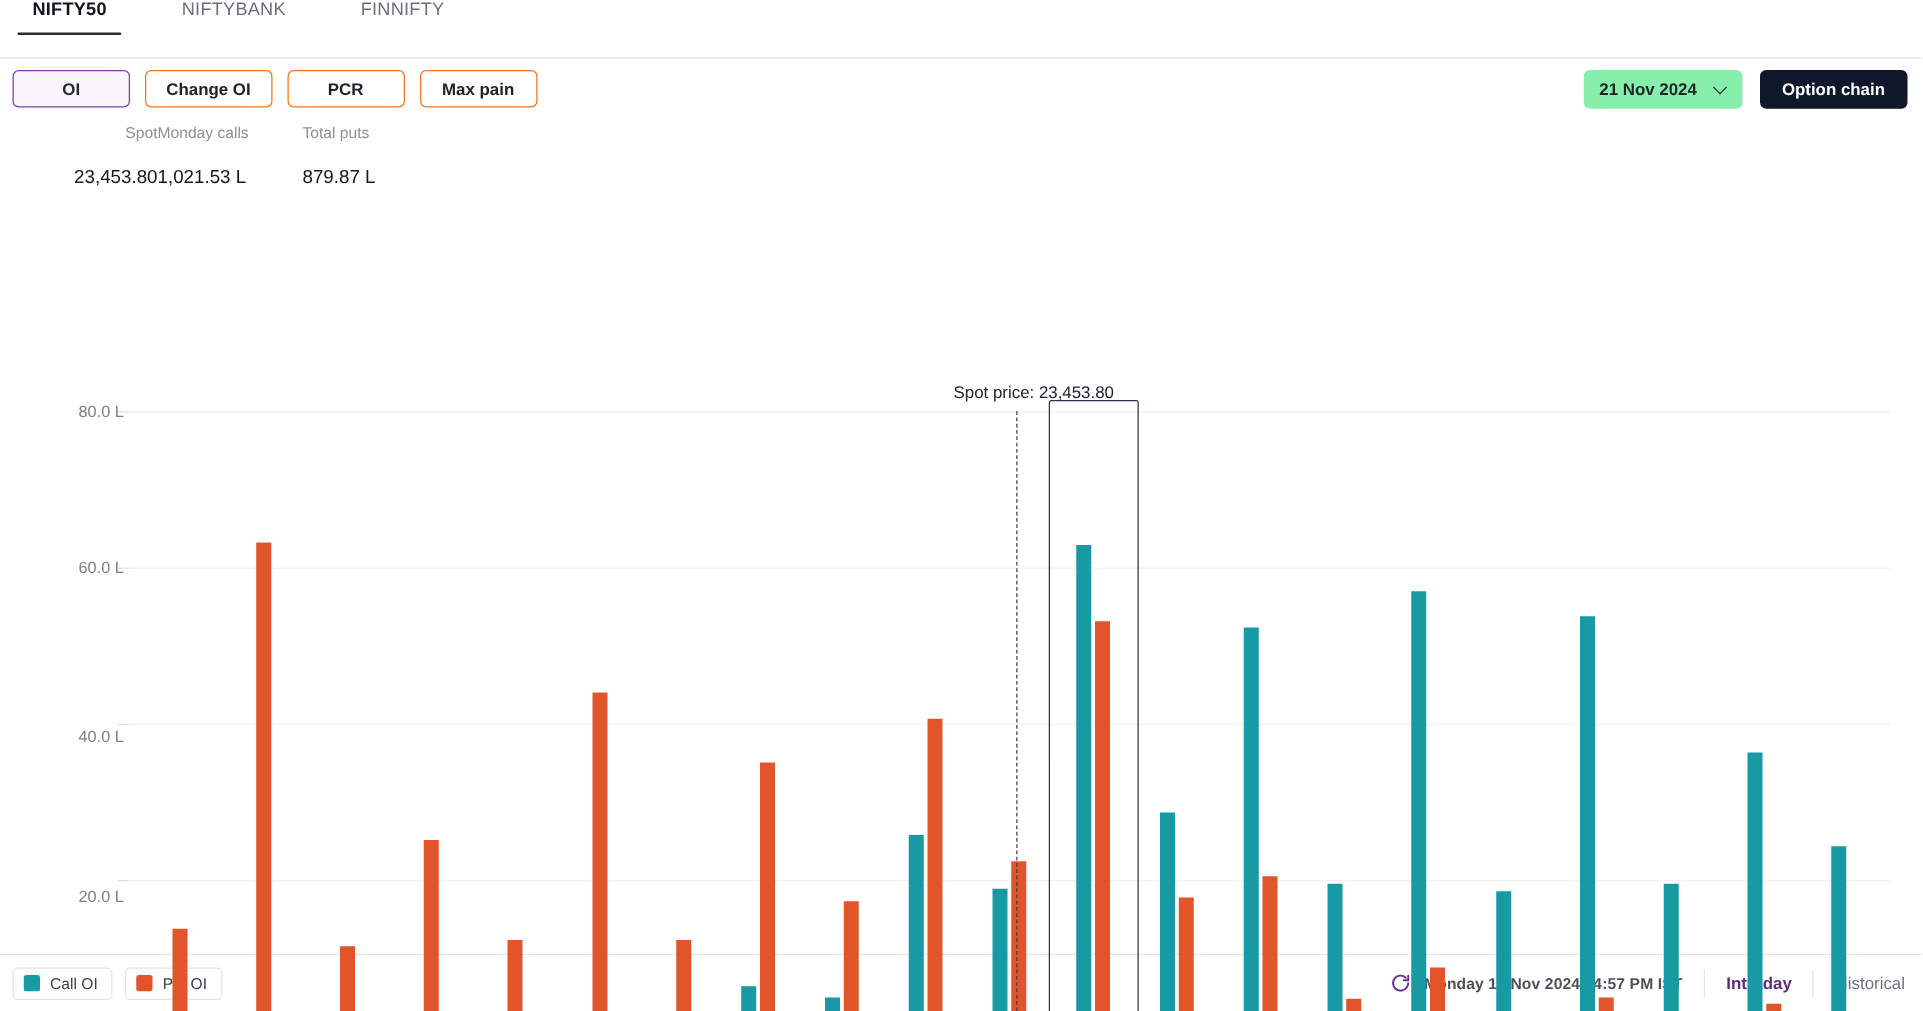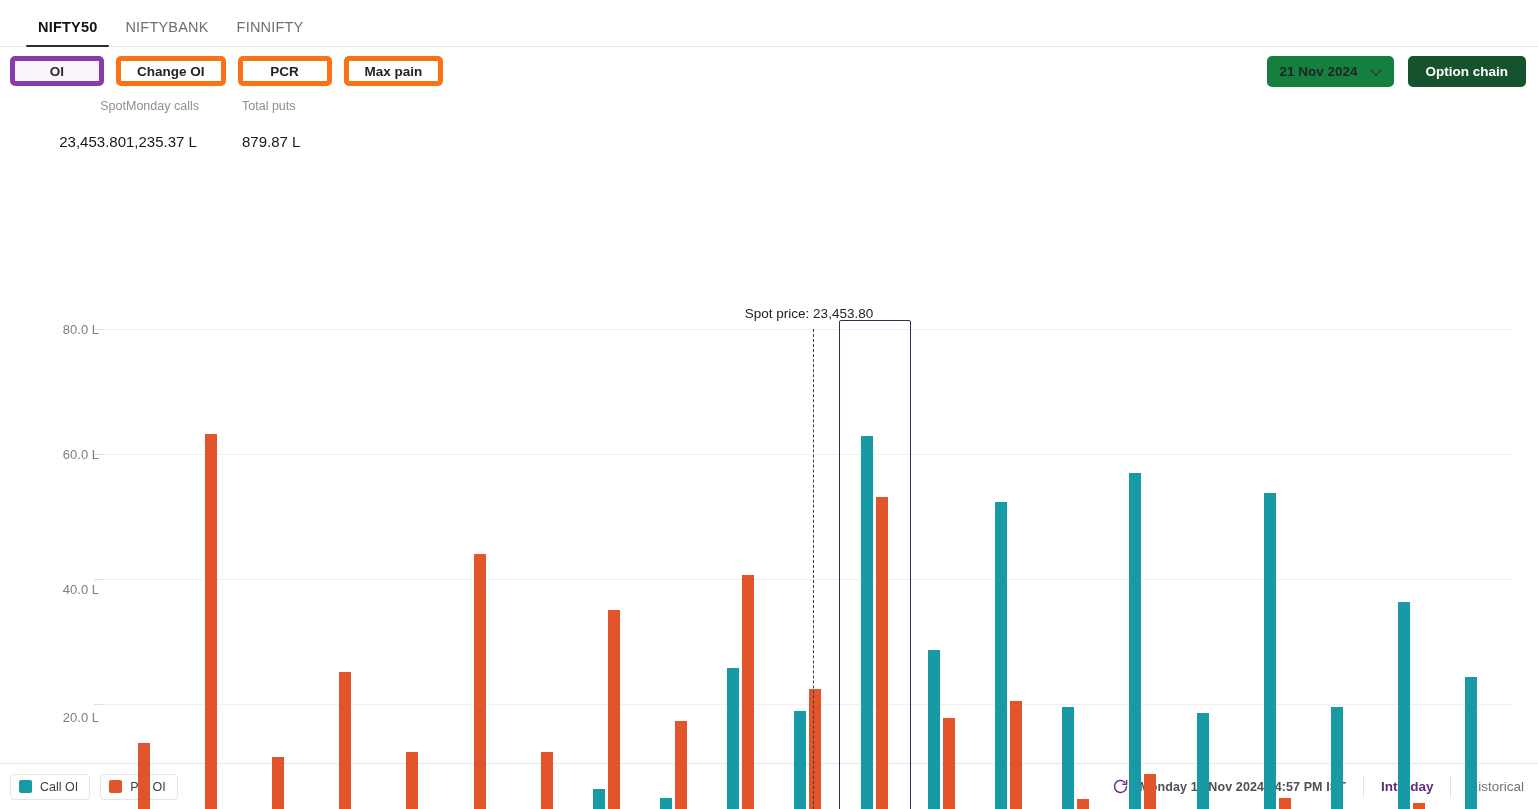--- a/index.html
+++ b/index.html
@@ -10,24 +10,25 @@
     font-family: "Liberation Sans", sans-serif;
     color: #24292e;
     overflow: hidden;
   }
   .app { position: relative; width: 1538px; height: 809px; display: flex; flex-direction: column; }
 
   
   .tabbar {
     height: 47px;
     display: flex;
-    align-items: flex-end;
-    padding-left: 24px;
+    align-items: flex-start;
+    padding-left: 12px;
     border-bottom: 1px solid #e6e6ea;
     flex: 0 0 auto;
+    gap: 32px;
   }
   .tab {
     font-size: 14.5px;
     letter-spacing: .2px;
     color: #6b7077;
     padding: 0 14px 11px 14px;
     cursor: pointer;
     position: relative;
     background: none; border: none;
     font-family: "Liberation Sans", sans-serif;
@@ -45,55 +46,55 @@
     padding: 0 12px 0 10px;
     flex: 0 0 auto;
     position: relative;
   }
   .segbtn {
     height: 30px;
     min-width: 94px;
     padding: 0 16px;
     margin-right: 12px;
     border-radius: 5px;
-    border: 5px solid #f97316;
+    border: 1px solid #f97316;
     background: #ffffff;
     font-size: 13.5px;
     font-weight: bold;
     color: #20242a;
     cursor: pointer;
     font-family: "Liberation Sans", sans-serif;
     display: flex; align-items: center; justify-content: center; text-align: center;
   }
   .segbtn.active {
     border-color: #8a3ba8;
     background: #faf5fd;
     color: #2a2a33;
   }
   .spacer { flex: 1 1 auto; }
   .datepick {
     height: 31px;
-    background: #15803d;
+    background: #86efac;
     border: none;
     border-radius: 5px;
     padding: 0 12px;
     display: flex; align-items: center; gap: 14px;
     font-size: 13.5px; font-weight: bold; color: #1f232a;
     cursor: pointer; margin-right: 14px;
     font-family: "Liberation Sans", sans-serif;
   }
   .chev { width: 10px; height: 10px; display:inline-block; position: relative; }
   .chev::after {
     content:""; position:absolute; left:0; top:0;
     width: 7px; height: 7px; border-right: 1.8px solid #2e3238; border-bottom: 1.8px solid #2e3238;
     transform: rotate(45deg); 
   }
   .primary-btn {
     height: 31px; padding: 0 18px;
-    background: #14532d; color: #fff;
+    background: #0f172a; color: #fff;
     border: none; border-radius: 5px;
     font-size: 13.5px; font-weight: bold; cursor: pointer;
     font-family: "Liberation Sans", sans-serif;
   }
 
   
   .stats { display: flex; padding: 3px 0 0 10px; flex: 0 0 auto; }
   .stat { margin-right: 0; }
   .stat-label { font-size: 12.5px; color: #8b9097; line-height: 17px; }
   .stat-value { font-size: 15px; color: #14181d; line-height: 22px; margin-top: 16px; }
@@ -190,21 +191,21 @@
     <button class="primary-btn">Option chain</button>
   </div>
 
   <div class="stats">
     <div class="stat">
       <div class="stat-label">Spot</div>
       <div class="stat-value">23,453.80</div>
     </div>
     <div class="stat">
       <div class="stat-label">Monday calls</div>
-      <div class="stat-value">1,235.37 L</div>
+      <div class="stat-value">1,021.53 L</div>
     </div>
     <div class="stat">
       <div class="stat-label">Total puts</div>
       <div class="stat-value">879.87 L</div>
     </div>
   </div>
 
   <div class="chart-wrap">
     <div class="chart">
       <div class="plot" id="plot">
@@ -254,21 +255,21 @@
           <div class="bar call" style="left: 1093.57px; width: 12px; height: 115.625px; background: rgb(24, 154, 165);"></div>
           <div class="bar put" style="left: 1108.57px; width: 12px; height: 13.75px; background: rgb(226, 84, 42);"></div>
           <div class="bar call" style="left: 1160.67px; width: 12px; height: 336.25px; background: rgb(24, 154, 165);"></div>
           <div class="bar put" style="left: 1175.67px; width: 12px; height: 30.625px; background: rgb(226, 84, 42);"></div>
           <div class="bar call" style="left: 1227.76px; width: 12px; height: 122.5px; background: rgb(24, 154, 165);"></div>
           <div class="bar call" style="left: 1294.86px; width: 12px; height: 227.5px; background: rgb(24, 154, 165);"></div>
           <div class="bar put" style="left: 1309.86px; width: 12px; height: 26.25px; background: rgb(226, 84, 42);"></div>
           <div class="bar call" style="left: 1361.95px; width: 12px; height: 151.875px; background: rgb(24, 154, 165);"></div>
           <div class="highlight-box" style="left: 735.595px; width: 72px; top: -9px; height: 553px;"></div>
           <div class="spotline" style="left: 709.599px;"></div>
-          <div class="spotlabel" style="left: 706px; top: -23px;">Spot price: 23,453.80</div>
+          <div class="spotlabel" style="left: 724px; top: -23px;">Spot price: 23,453.80</div>
         </div>
     </div>
   </div>
 
   <div class="footer">
     <div class="legend-chip">
       <span class="swatch" id="sw-call" style="background: rgb(24, 154, 165);"></span>
       <span class="legend-text">Call OI</span>
     </div>
     <div class="legend-chip">

